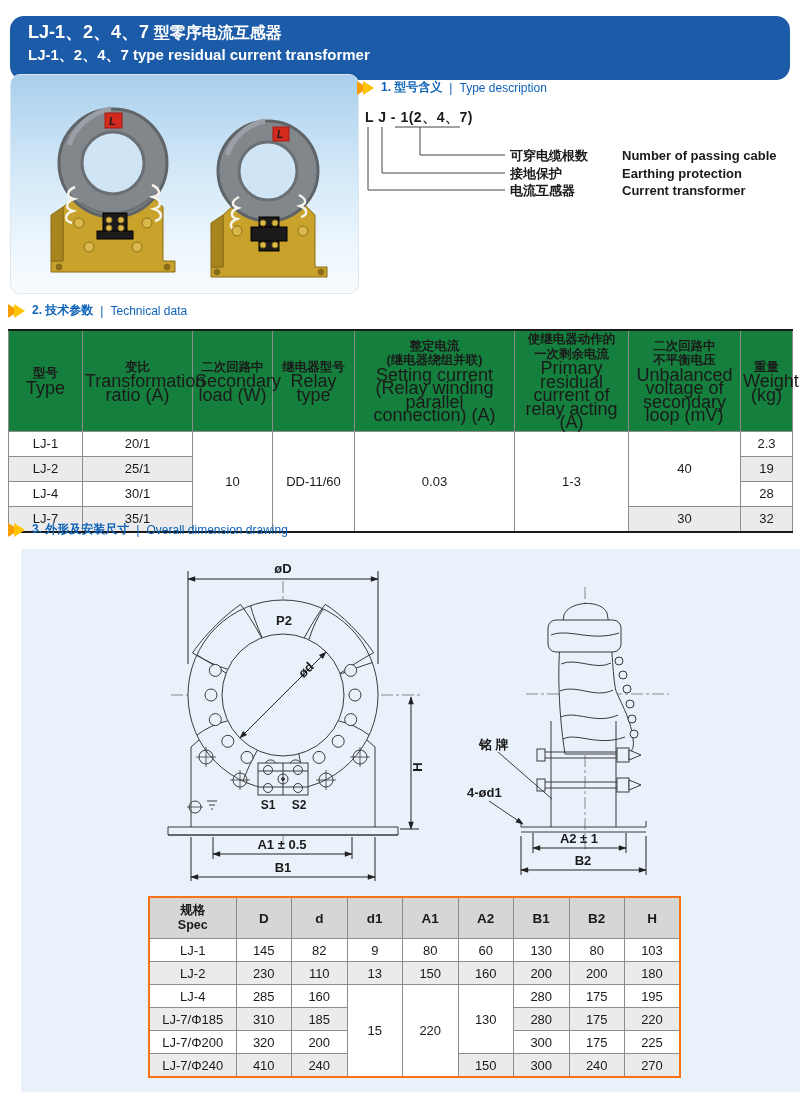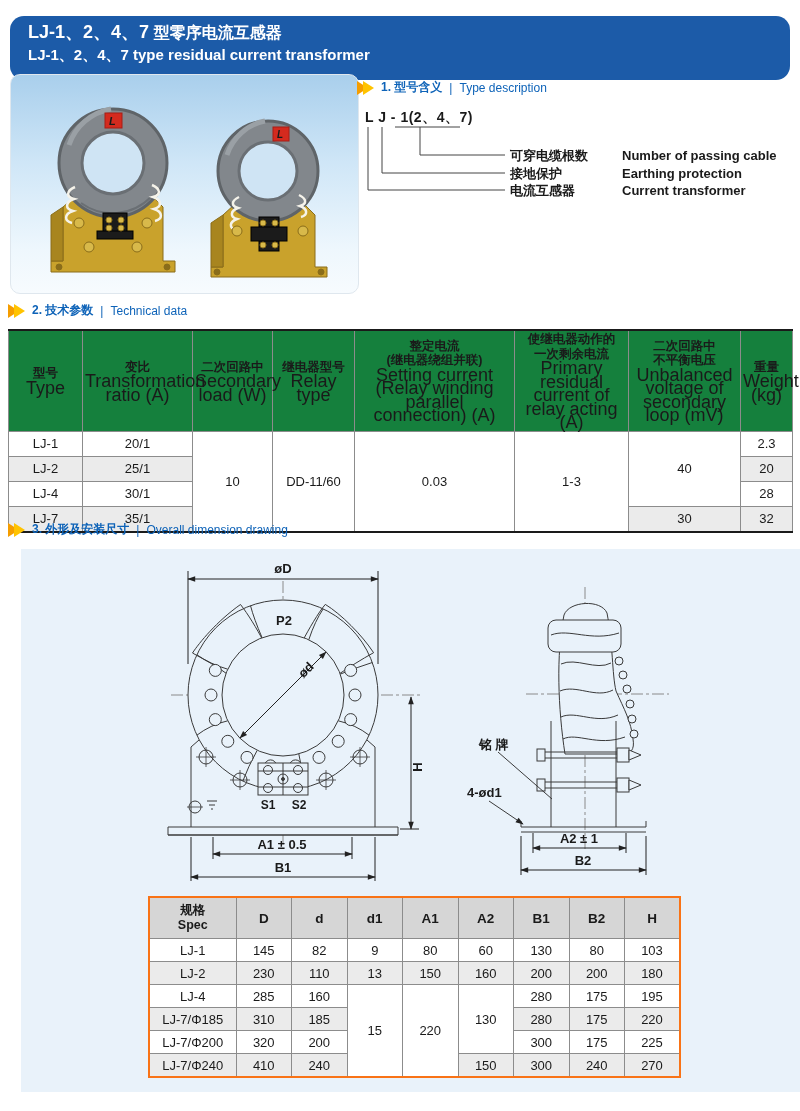--- a/index.html
+++ b/index.html
@@ -208,21 +208,21 @@
       <td rowspan="4">10</td>
       <td rowspan="4">DD-11/60</td>
       <td rowspan="4">0.03</td>
       <td rowspan="4">1-3</td>
       <td rowspan="3">40</td>
       <td>2.3</td>
     </tr>
     <tr class="alt">
       <td>LJ-2</td>
       <td>25/1</td>
-      <td>20</td>
+      <td>19</td>
     </tr>
     <tr>
       <td>LJ-4</td>
       <td>30/1</td>
       <td>28</td>
     </tr>
     <tr class="alt">
       <td>LJ-7</td>
       <td>35/1</td>
       <td>30</td>

